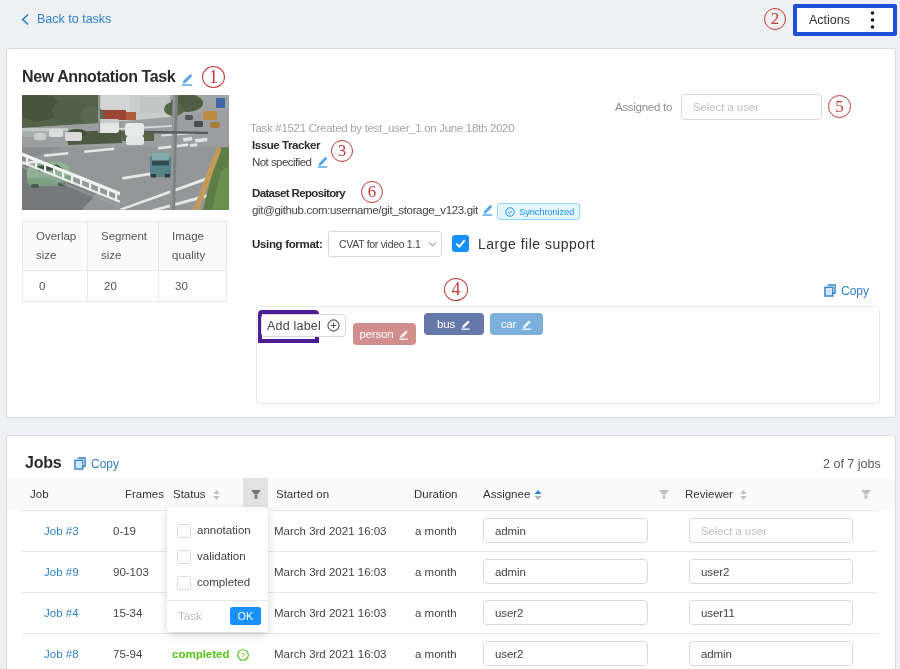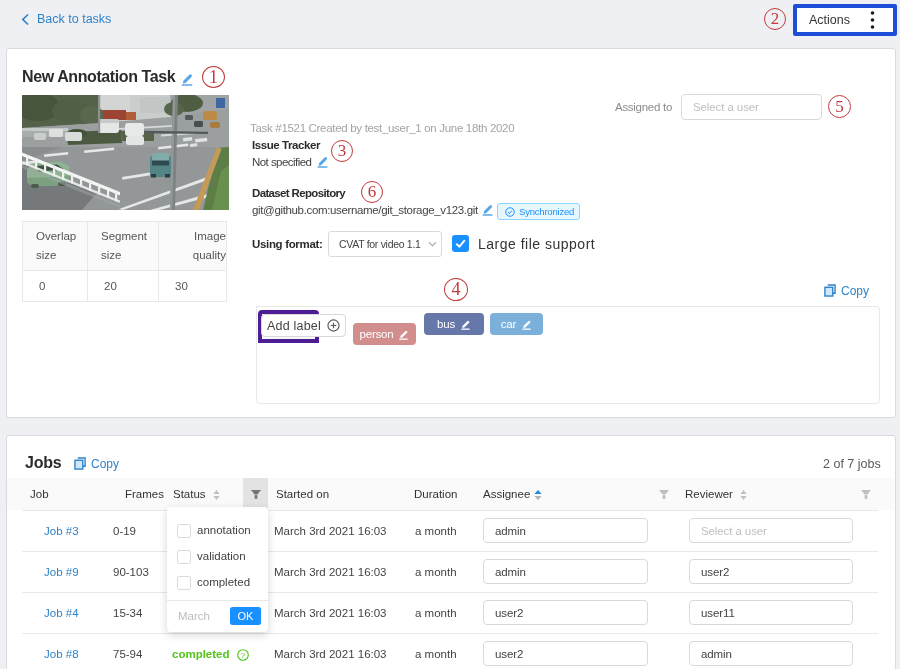--- a/index.html
+++ b/index.html
@@ -149,21 +149,21 @@
   <rect x="76" y="0" width="2.2" height="38" fill="#8d9294"></rect>
   <path d="M151 0 L156 0 L153 115 L148 115 Z" fill="#7d8285"></path>
   <path d="M151 0 L153 0 L150.2 115 L148 115 Z" fill="#94999b"></path>
   <path d="M122 35.8 L186 36.8 L186 39 L122 38.2 Z" fill="#55595c"></path>
 </svg>
 
 <div class="abs" style="left:22px;top:221px;width:205px;">
   <div style="display:flex;background:#fafafa;border:1px solid #e8e8e8;border-bottom:none;">
     <div style="width:65px;padding:5px 0 5px 13px;font-size:11.5px;color:#555;line-height:19px;border-right:1px solid #e8e8e8;">Overlap size</div>
     <div style="width:71px;padding:5px 0 5px 13px;font-size:11.5px;color:#555;line-height:19px;border-right:1px solid #e8e8e8;">Segment size</div>
-    <div style="width:67px;padding:5px 0 5px 13px;font-size:11.5px;color:#555;line-height:19px;text-align:right;">Image quality</div>
+    <div style="width:67px;padding:5px 0 5px 13px;font-size:11.5px;color:#555;line-height:19px;">Image quality</div>
   </div>
   <div style="display:flex;border:1px solid #e8e8e8;background:#fff;">
     <div style="width:65px;padding:9px 0 9px 16px;font-size:11.5px;color:#555;border-right:1px solid #e8e8e8;">0</div>
     <div style="width:71px;padding:9px 0 9px 16px;font-size:11.5px;color:#555;border-right:1px solid #e8e8e8;">20</div>
     <div style="width:67px;padding:9px 0 9px 16px;font-size:11.5px;color:#555;">30</div>
   </div>
 </div>
 
 <div class="t" style="left:250px;top:101px;color:#a3a3a3;letter-spacing:-.31px;margin-top:21px;">Task #1521 Created by test_user_1 on June 18th 2020</div>
 
@@ -328,21 +328,21 @@
 <input class="inp" style="left: 689px; top: 641px; width: 164px; height: 25px;" value="admin">
 
 <div class="abs" style="left:167px;top:507px;width:101px;height:125px;background:#fff;border-radius:4px;box-shadow:0 3px 8px rgba(0,0,0,.17);"></div>
 <div class="abs" style="left:177px;top:523.5px;width:14px;height:14px;border:1px solid #d9d9d9;border-radius:2.5px;background:#fff;"></div>
 <div class="t" style="left:197px;top:524px;color:#434343;">annotation</div>
 <div class="abs" style="left:177px;top:549.5px;width:14px;height:14px;border:1px solid #d9d9d9;border-radius:2.5px;background:#fff;"></div>
 <div class="t" style="left:197px;top:550px;color:#434343;">validation</div>
 <div class="abs" style="left:177px;top:575.5px;width:14px;height:14px;border:1px solid #d9d9d9;border-radius:2.5px;background:#fff;"></div>
 <div class="t" style="left:197px;top:576px;color:#434343;">completed</div>
 <div class="abs" style="left:167px;top:600px;width:101px;height:1px;background:#e8e8e8;"></div>
-<div class="t" style="left:178px;top:610px;color:#bdbdbd;">March</div>
+<div class="t" style="left:178px;top:610px;color:#bdbdbd;">Task</div>
 <div class="abs" style="left:230px;top:607px;width:31px;height:18px;background:#1890ff;border-radius:2.5px;color:#fff;font-size:11px;display:flex;align-items:center;justify-content:center;">OK</div>
 
 <div class="circnum" style="left:202px;top:66px;width:23px;height:22px;font-size:18px;line-height:20px;">1</div>
 <div class="circnum" style="left:764px;top:8px;width:22px;height:22px;font-size:17px;line-height:20px;">2</div>
 <div class="circnum" style="left:331px;top:140px;width:22px;height:22px;font-size:17px;line-height:20px;">3</div>
 <div class="circnum" style="left:444px;top:278px;width:24px;height:23px;font-size:18px;line-height:21px;">4</div>
 <div class="circnum" style="left:828px;top:95px;width:23px;height:23px;font-size:17px;line-height:21px;">5</div>
 <div class="circnum" style="left:361px;top:181px;width:22px;height:22px;font-size:17px;line-height:20px;">6</div>
 
 </div>

